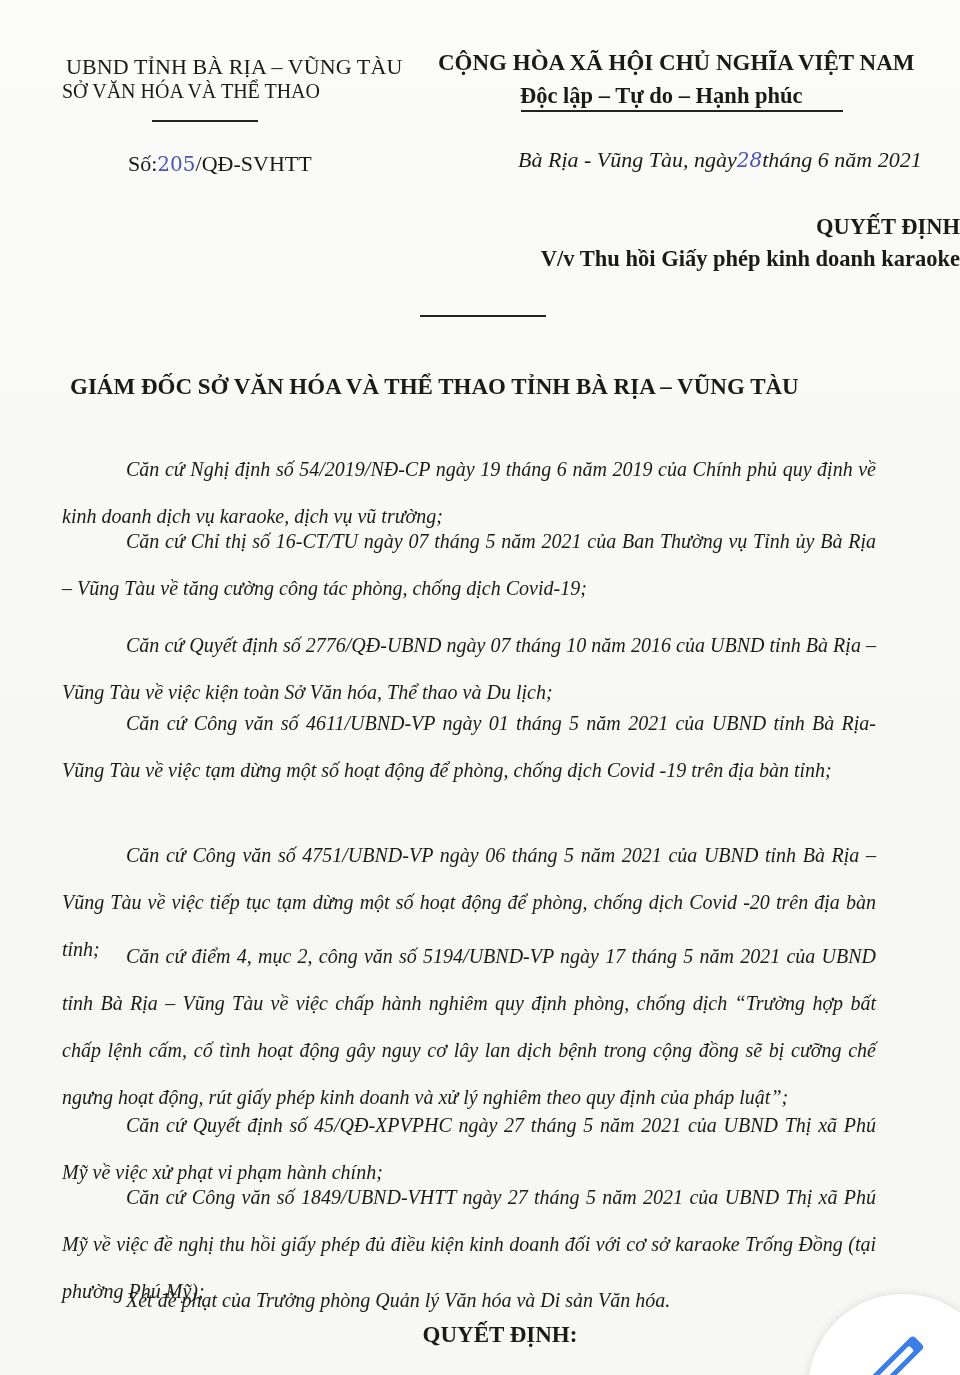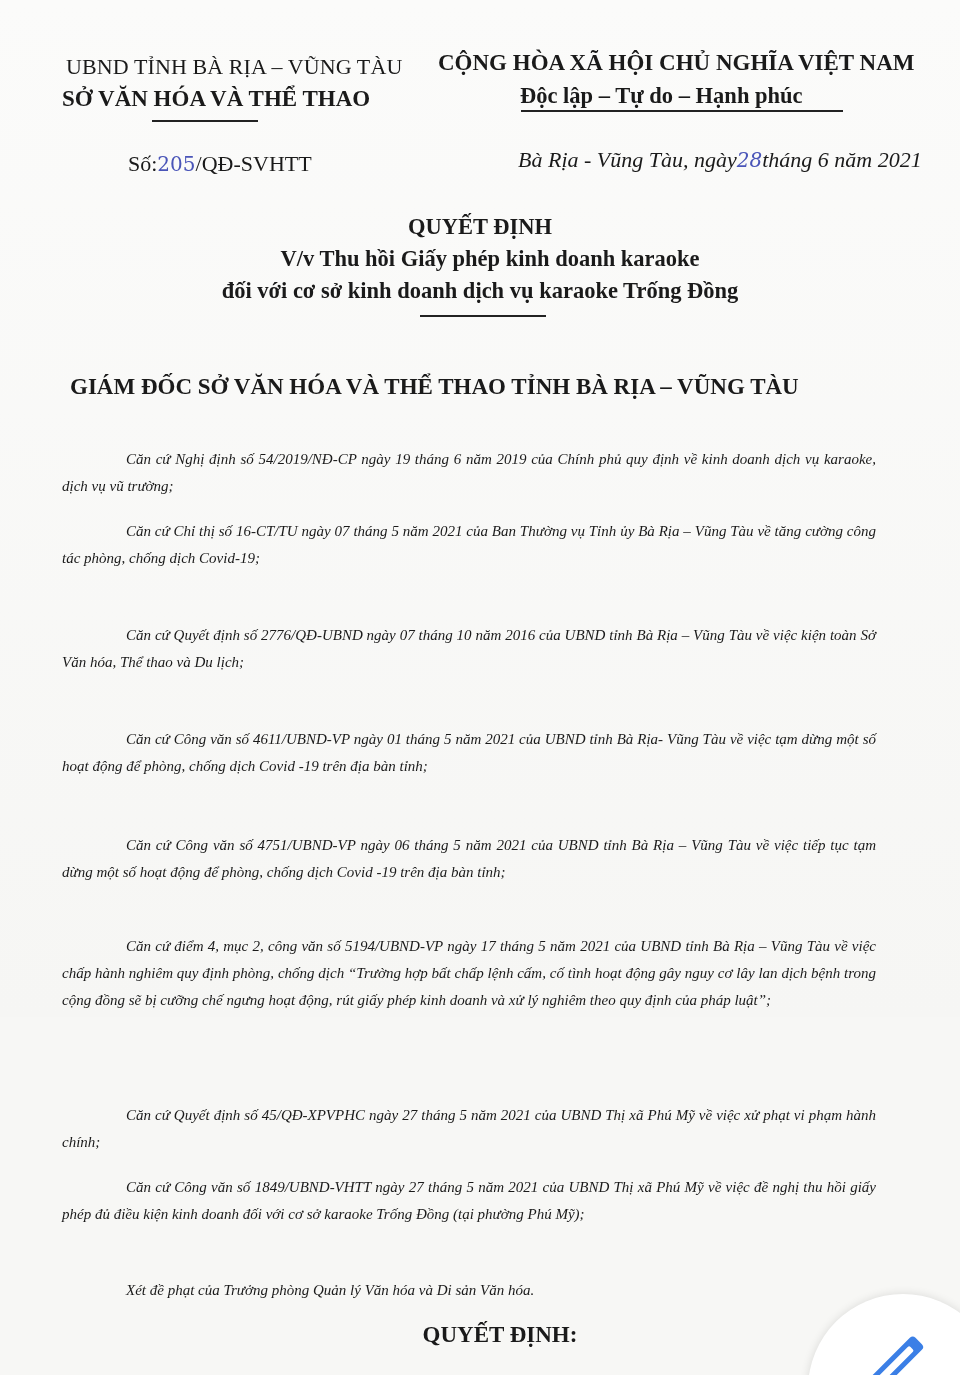--- a/index.html
+++ b/index.html
@@ -9,46 +9,46 @@
       font-family: "Liberation Serif", "DejaVu Serif", serif;
       color: #1a1a1a;
       position: relative;
     }
     .page {
       position: absolute; left: 0; top: 0; width: 960px; height: 1017px;
       background: linear-gradient(180deg, #fbfbfa 0%, #f6f6f4 100%);
     }
     .abs { position: absolute; white-space: nowrap; }
     .hdr-left-1 { left: 66px; top: 54px; font-size: 22px; letter-spacing: 0.1px; }
-    .hdr-left-2 { left: 62px; top: 86px; font-size: 23px; font-weight: bold; }
+    .hdr-left-2 { left: 62px; top: 80px; font-size: 20px; font-weight: normal; }
     .hdr-left-line { position: absolute; left: 152px; top: 120px; width: 106px; height: 1.5px; background: #222; }
     .hdr-right-1 { left: 438px; top: 50px; font-size: 23px; font-weight: bold; }
     .hdr-right-2 { left: 520px; top: 83px; font-size: 22.5px; font-weight: bold; }
     .hdr-right-line { position: absolute; left: 521px; top: 110px; width: 322px; height: 1.5px; background: #222; }
     .so-line { left: 128px; top: 151px; font-size: 22px; }
     .hand { color: #4a55b8; font-family: "DejaVu Serif", serif; font-size: 20px; }
     .date-line { left: 518px; top: 147px; font-size: 22px; font-style: italic; }
 
-    .title-block { position: absolute; left: 0; width: 960px; text-align: center; font-weight: bold; }
+    .title-block { position: absolute; left: 0; width: 960px; text-align: right; font-weight: bold; }
     .t1 { top: 214px; font-size: 22.5px; }
     .t2 { top: 246px; font-size: 22.5px; left: 20px; width: 940px; }
     .t3 { top: 278px; font-size: 22.5px; }
     .title-line { position: absolute; left: 420px; top: 315px; width: 126px; height: 1.5px; background: #222; }
     .authority { position: absolute; left: 70px; top: 374px; font-size: 23px; font-weight: bold; white-space: nowrap; }
 
     .body-text {
       position: absolute; left: 62px; width: 814px;
-      font-size: 15px; font-style: italic; line-height: 27px;
+      font-size: 20px; font-style: italic; line-height: 47px;
       text-align: justify;
     }
     .para { text-indent: 64px; margin-bottom: 0; }
     .p1 { top: 446px; }
     .p2 { top: 518px; }
     .p3 { top: 622px; }
-    .p4 { top: 726px; }
+    .p4 { top: 700px; }
     .p5 { top: 832px; }
     .p6 { top: 933px; }
     .p7 { top: 1102px; }
     .p8 { top: 1174px; }
     .p9 { top: 1277px; }
 
     .decide { position: absolute; left: 0; width: 1000px; top: 1322px; text-align: center; font-weight: bold; font-size: 23px; }
 
     .fab {
       position: absolute; left: 808px; top: 1294px; width: 190px; height: 190px;
@@ -73,30 +73,29 @@
   <div class="abs so-line">
     <span>Số:</span><span class="hand">205</span><span>/QĐ-SVHTT</span>
   </div>
 
   <div class="abs date-line">
     <span>Bà Rịa - Vũng Tàu, ngày</span><span class="hand">28</span><span>tháng 6 năm 2021</span>
   </div>
 
   <div class="title-block t1">QUYẾT ĐỊNH</div>
   <div class="title-block t2">V/v Thu hồi Giấy phép kinh doanh karaoke</div>
-  <div class="title-block t3">đối với cơ sở kinh doanh dịch vụ karaoke Trống Đồng</div>
   <div class="title-line"></div>
 
   <div class="authority">GIÁM ĐỐC SỞ VĂN HÓA VÀ THỂ THAO TỈNH BÀ RỊA – VŨNG TÀU</div>
 
   <div class="body-text para p1">Căn cứ Nghị định số 54/2019/NĐ-CP ngày 19 tháng 6 năm 2019 của Chính phủ quy định về kinh doanh dịch vụ karaoke, dịch vụ vũ trường;</div>
   <div class="body-text para p2">Căn cứ Chỉ thị số 16-CT/TU ngày 07 tháng 5 năm 2021 của Ban Thường vụ Tỉnh ủy Bà Rịa – Vũng Tàu về tăng cường công tác phòng, chống dịch Covid-19;</div>
   <div class="body-text para p3">Căn cứ Quyết định số 2776/QĐ-UBND ngày 07 tháng 10 năm 2016 của UBND tỉnh Bà Rịa – Vũng Tàu về việc kiện toàn Sở Văn hóa, Thể thao và Du lịch;</div>
   <div class="body-text para p4">Căn cứ Công văn số 4611/UBND-VP ngày 01 tháng 5 năm 2021 của UBND tỉnh Bà Rịa- Vũng Tàu về việc tạm dừng một số hoạt động để phòng, chống dịch Covid -19 trên địa bàn tỉnh;</div>
-  <div class="body-text para p5">Căn cứ Công văn số 4751/UBND-VP ngày 06 tháng 5 năm 2021 của UBND tỉnh Bà Rịa – Vũng Tàu về việc tiếp tục tạm dừng một số hoạt động để phòng, chống dịch Covid -19 trên địa bàn tỉnh;</div>
+  <div class="body-text para p5">Căn cứ Công văn số 4751/UBND-VP ngày 06 tháng 5 năm 2021 của UBND tỉnh Bà Rịa – Vũng Tàu về việc tiếp tục tạm dừng một số hoạt động để phòng, chống dịch Covid -20 trên địa bàn tỉnh;</div>
   <div class="body-text para p6">Căn cứ điểm 4, mục 2, công văn số 5194/UBND-VP ngày 17 tháng 5 năm 2021 của UBND tỉnh Bà Rịa – Vũng Tàu về việc chấp hành nghiêm quy định phòng, chống dịch “Trường hợp bất chấp lệnh cấm, cố tình hoạt động gây nguy cơ lây lan dịch bệnh trong cộng đồng sẽ bị cưỡng chế ngưng hoạt động, rút giấy phép kinh doanh và xử lý nghiêm theo quy định của pháp luật”;</div>
   <div class="body-text para p7">Căn cứ Quyết định số 45/QĐ-XPVPHC ngày 27 tháng 5 năm 2021 của UBND Thị xã Phú Mỹ về việc xử phạt vi phạm hành chính;</div>
   <div class="body-text para p8">Căn cứ Công văn số 1849/UBND-VHTT ngày 27 tháng 5 năm 2021 của UBND Thị xã Phú Mỹ về việc đề nghị thu hồi giấy phép đủ điều kiện kinh doanh đối với cơ sở karaoke Trống Đồng (tại phường Phú Mỹ);</div>
   <div class="body-text para p9">Xét đề phạt của Trưởng phòng Quản lý Văn hóa và Di sản Văn hóa.</div>
 
   <div class="decide">QUYẾT ĐỊNH:</div>
 
   <div class="fab">
     <svg width="70" height="60" viewBox="0 0 70 60">
       <g transform="rotate(-45 35 30)">

